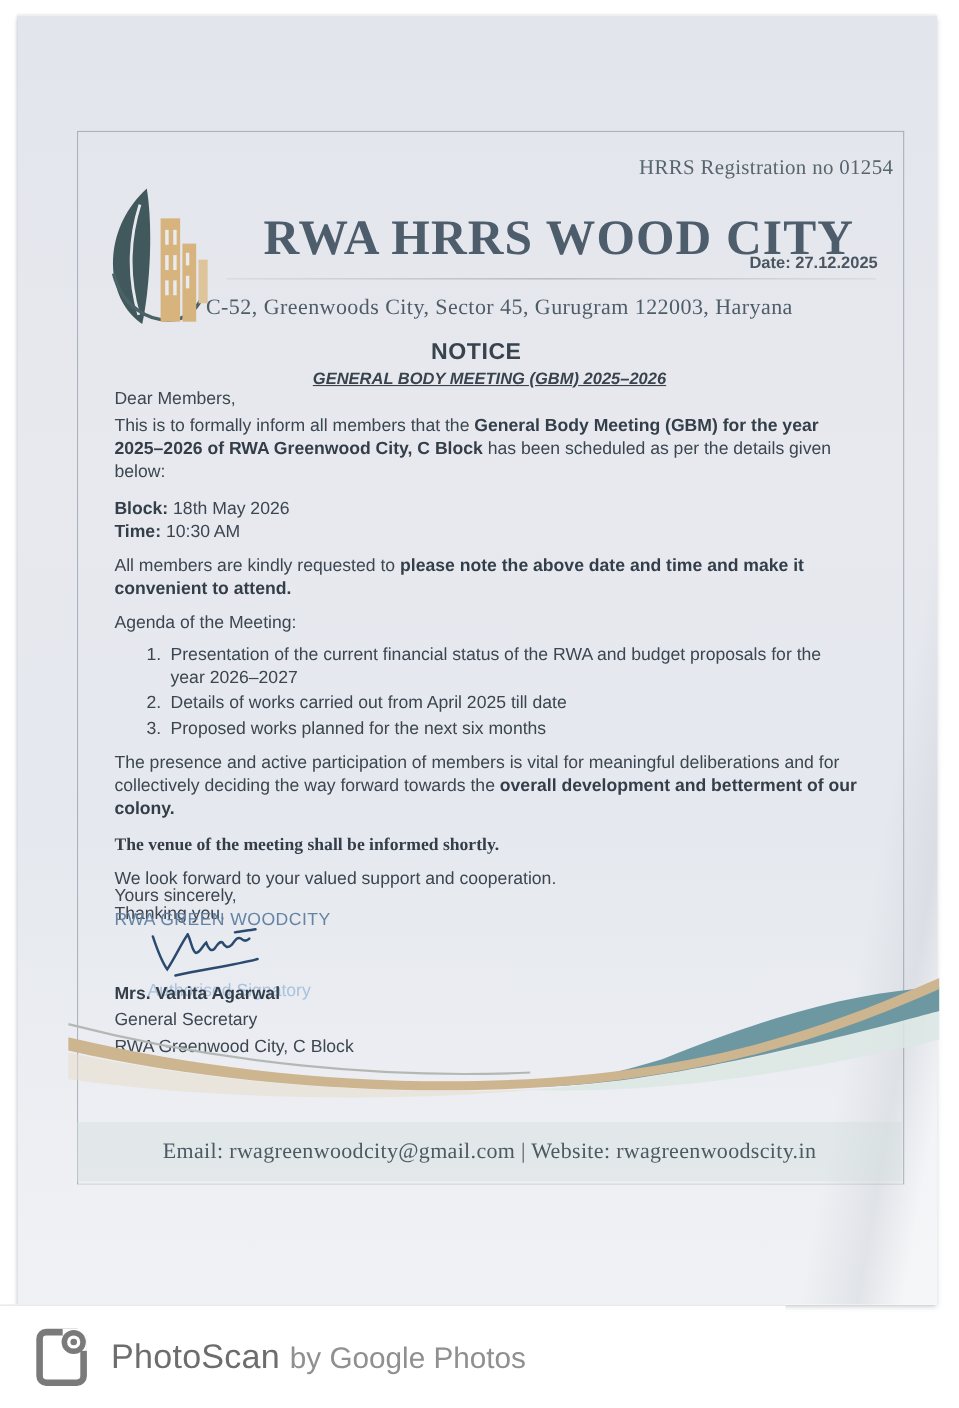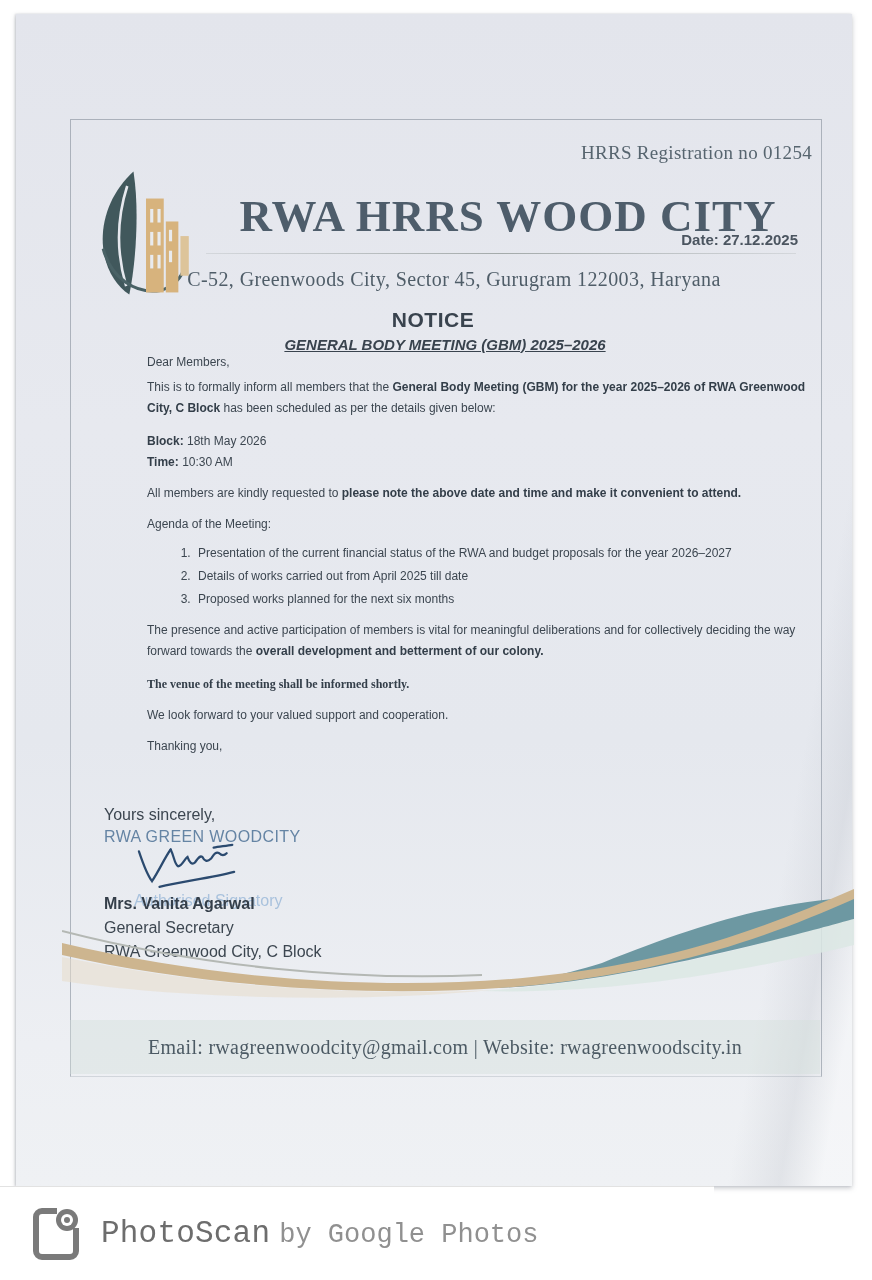--- a/index.html
+++ b/index.html
@@ -50,21 +50,21 @@
     font-size:21px;font-weight:bold;color:#39434e;letter-spacing:.5px;
   }
   .notice-subtitle{
     position:absolute;left:54px;top:322px;width:750px;text-align:center;
     font-size:15px;font-weight:bold;font-style:italic;color:#39434e;
   }
   .notice-subtitle span{text-decoration:underline;}
   
   .letter-body{
     position:absolute;left:88px;top:338px;width:678px;
-    font-size:12px;line-height:21px;color:#3c4650;margin-left:43px;
+    font-size:16px;line-height:21px;color:#3c4650;
   }
   .letter-body p{margin:0;}
   .letter-body .b{font-weight:bold;color:#333e49;}
   .letter-body ol{margin:0;padding:0 0 0 47px;}
   .letter-body li{margin:0 0 2px 0;padding-left:4px;}
   
   .sig-block{position:absolute;left:88px;top:790px;width:420px;height:170px;font-size:16px;line-height:21px;}
   .sig-yours{position:absolute;left:0;top:0;color:#3c4650;}
   .sig-org{position:absolute;left:0;top:22px;color:#6584a4;letter-spacing:.4px;}
   .sig-script{position:absolute;left:26px;top:38px;width:128px;height:56px;}
@@ -78,21 +78,21 @@
     position:absolute;left:54px;top:1006px;width:750px;height:54px;
     background:rgba(210,222,218,0.40);
     display:flex;align-items:center;justify-content:center;
   }
   .email-line{
     font-family:"Liberation Serif",serif;font-size:20px;color:#4c5a64;letter-spacing:.3px;
   }
   
   .bottom-bar{
     position:absolute;left:0;top:1186px;width:714px;height:94px;background:#ffffff;
-    border-top:1px solid #e2e2e2;display:flex;align-items:center;padding-left:33px;box-sizing:border-box;font-family:Liberation Mono, monospace;
+    border-top:1px solid #e2e2e2;display:flex;align-items:center;padding-left:33px;box-sizing:border-box;
   }
   .ps-icon{position:relative;width:34px;height:40px;border:6px solid #7a7a7a;border-radius:9px;background:#ffffff;}
   .ps-notch{position:absolute;top:-6px;right:-6px;width:22px;height:20px;background:#ffffff;}
   .ps-lens{position:absolute;top:-5px;right:-5px;width:22px;height:22px;border-radius:50%;background:#7a7a7a;display:flex;align-items:center;justify-content:center;}
   .ps-lens-ring{width:12px;height:12px;border-radius:50%;background:#ffffff;display:flex;align-items:center;justify-content:center;}
   .ps-lens-dot{width:6px;height:6px;border-radius:50%;background:#7a7a7a;}
   .ps-text{margin-left:22px;display:flex;align-items:baseline;gap:9px;}
   .ps-app{font-size:31px;color:#6d6d6d;letter-spacing:.2px;}
   .ps-by{font-size:27px;color:#909090;font-weight:300;}
 </style>

